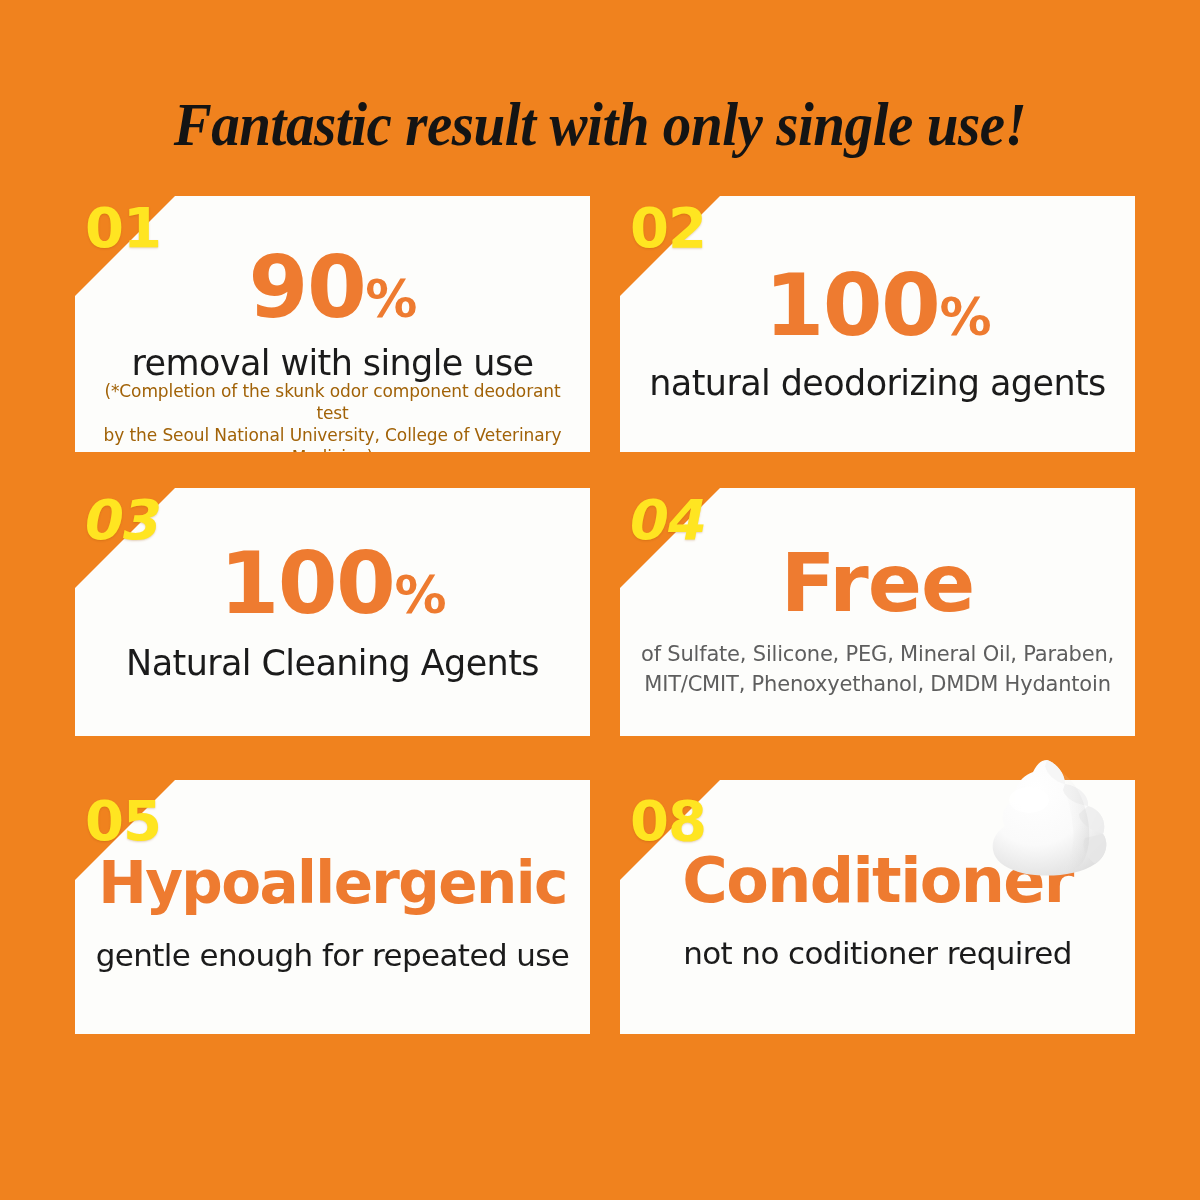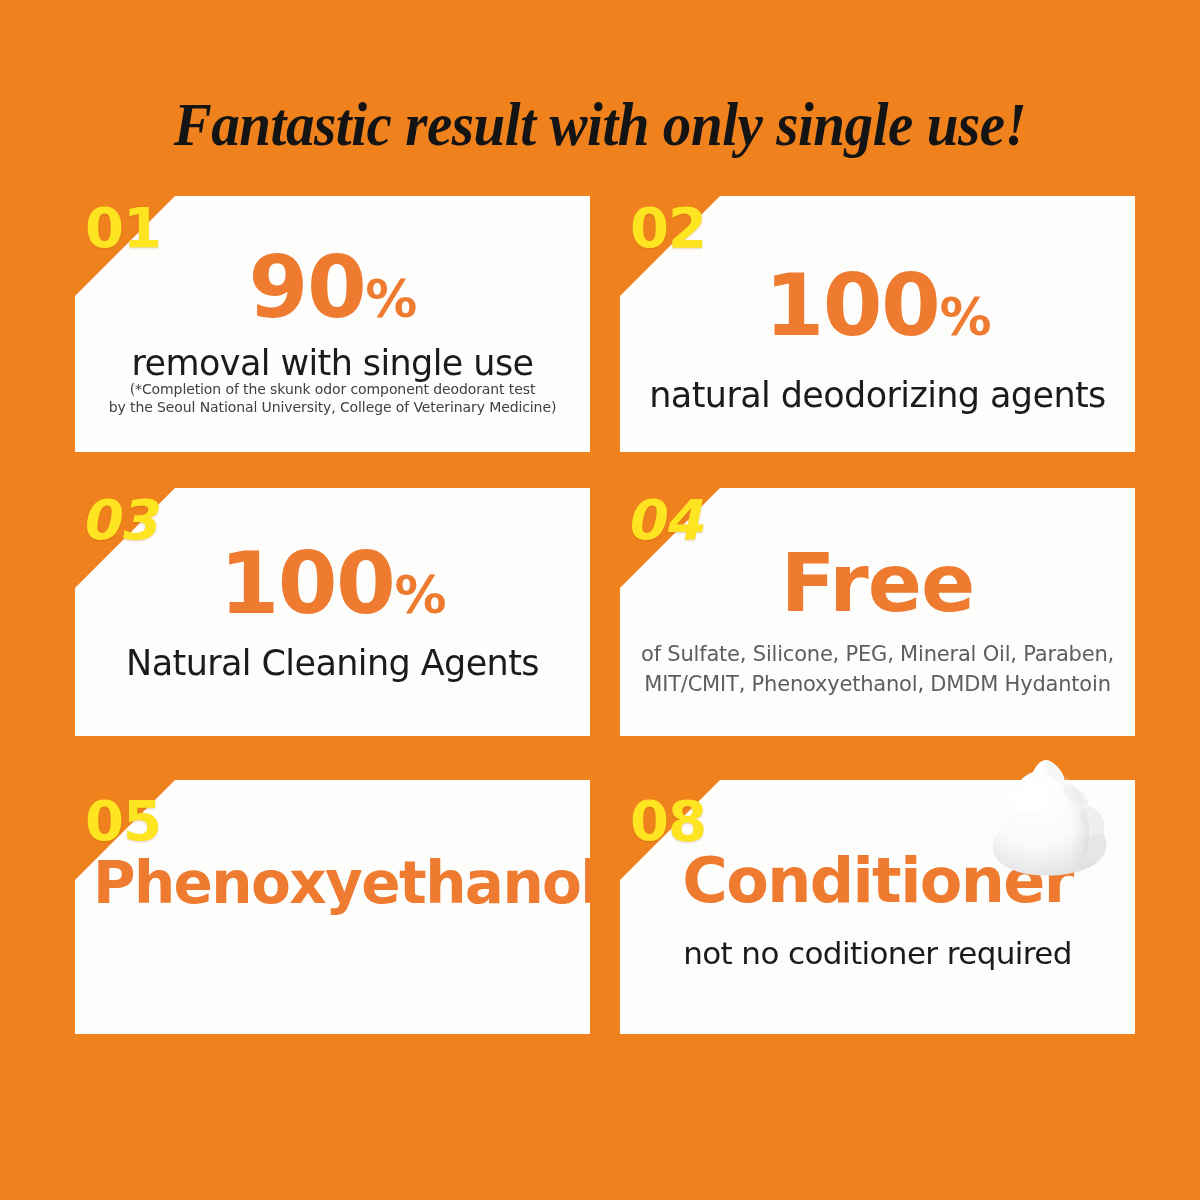--- a/index.html
+++ b/index.html
@@ -113,33 +113,33 @@
   }
   .subline.sm { font-size: 31px; }
 
   .finelist {
     color: #5E5E5E;
     font-size: 21px;
     line-height: 1.42;
     letter-spacing: -0.2px;
   }
   .finenote {
-    color: #404040;
-    font-size: 14px;
+    color: #a16207;
+    font-size: 17px;
     line-height: 1.3;
     letter-spacing: -0.1px;
   }
 
   
   .c1 .h  { top: 48px; }
   .c1 .s  { top: 148px; }
   .c1 .n  { top: 184px; }
 
   .c2 .h  { top: 66px; }
-  .c2 .s  { top: 168px; margin-top: 12px; }
+  .c2 .s  { top: 168px; }
 
   .c3 .h  { top: 52px; }
   .c3 .s  { top: 156px; }
 
   .c4 .h  { top: 56px; }
   .c4 .s  { top: 152px; }
 
   .c5 .h  { top: 74px; }
   .c5 .s  { top: 158px; }
 
@@ -202,22 +202,23 @@
         <span class="headline word">Free</span>
       </div>
       <div class="card-inner s">
         <div class="finelist">of Sulfate, Silicone, PEG, Mineral Oil, Paraben,</div>
         <div class="finelist">MIT/CMIT, Phenoxyethanol, DMDM Hydantoin</div>
       </div>
     </div>
 
     <div class="card col-l row-3 c5">
       <div class="card-inner h">
-        <span class="headline" style="font-size:58px;letter-spacing:-1.6px;">Phenoxyethanol</span>
-      </div>
+        <span class="headline" style="font-size:58px;letter-spacing:-1.6px;">Hypoallergenic</span>
+      </div>
+      <div class="card-inner s subline sm">gentle enough for repeated use</div>
     </div>
 
     <div class="card col-r row-3 c6">
       <div class="card-inner h">
         <span class="headline" style="font-size:62px;letter-spacing:-1.6px;">Conditioner</span>
       </div>
       <div class="card-inner s subline sm">not no coditioner required</div>
     </div>
 
     <div class="card-num num-l num-r1">01</div>

